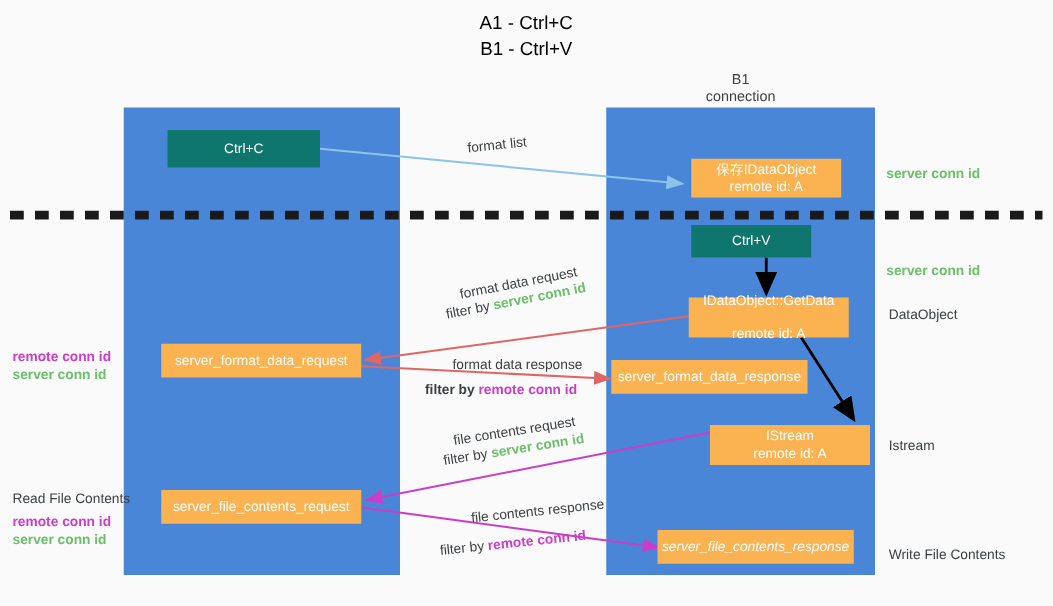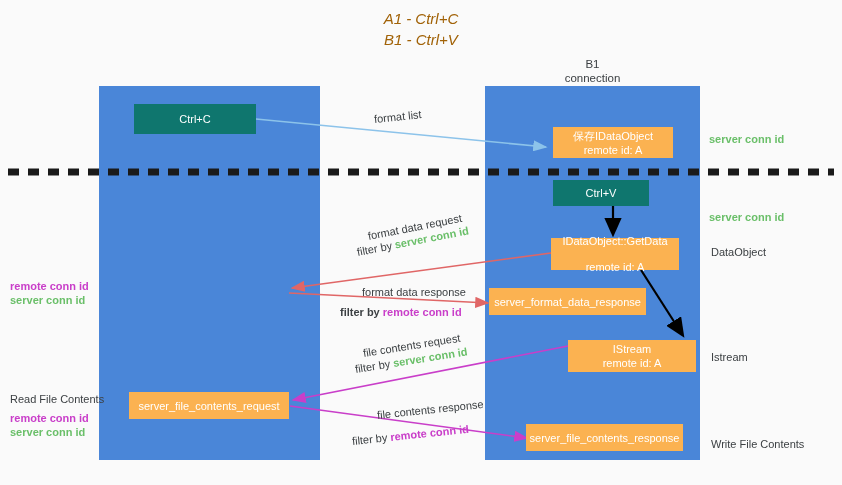--- a/index.html
+++ b/index.html
@@ -28,23 +28,22 @@
     pointer-events: none;
   }
   .title {
     position: absolute;
     left: 0;
     top: 8px;
     width: 842px;
     text-align: center;
     font-size: 15px;
     line-height: 21px;
-    color: #a16207;
+    color: #000000;
     white-space: pre-line;
-    font-style: italic;
   }
   .col-header {
     position: absolute;
     text-align: center;
     font-size: 11.5px;
     line-height: 14px;
     color: #3c4043;
   }
   .column {
     position: absolute;
@@ -147,20 +146,23 @@
 
     <line x1="568" y1="346" x2="293" y2="400" stroke="#c93ec9" stroke-width="1.6" marker-end="url(#ar-purple)"></line>
 
     <line x1="290" y1="406" x2="527" y2="438" stroke="#c93ec9" stroke-width="1.6" marker-end="url(#ar-purple)"></line>
   </svg>
 
   <div class="node green" style="left:134px; top:104px; width:122px; height:30px;">
     <span>Ctrl+C</span>
   </div>
 
+  <div class="node orange" style="left:129px; top:275px; width:160px; height:27px;">
+    <span>server_format_data_request</span>
+  </div>
 
   <div class="node orange" style="left:129px; top:392px; width:160px; height:27px;">
     <span>server_file_contents_request</span>
   </div>
 
   <div class="node orange" style="left:553px; top:127px; width:120px; height:31px;">
     <span>保存IDataObject</span>
     <span class="l2">remote id: A</span>
   </div>
 
@@ -175,21 +177,21 @@
 
   <div class="node orange" style="left:489px; top:288px; width:157px; height:27px;">
     <span>server_format_data_response</span>
   </div>
 
   <div class="node orange" style="left:568px; top:340px; width:128px; height:32px;">
     <span>IStream</span>
     <span class="l2">remote id: A</span>
   </div>
 
-  <div class="node orange" style="left:526px; top:424px; width:157px; height:27px;">
+  <div class="node orange" style="left:526px; top:424px; width:157px; height:27px;font-style:italic;">
     <span>server_file_contents_response</span>
   </div>
 
   <div class="edge-label rot-c" style="left:374px; top:112px;">
     <span>format list</span>
   </div>
 
   <div class="edge-label rot-a" style="left:368px; top:229px;">
     <span>format data request</span>
   </div>

